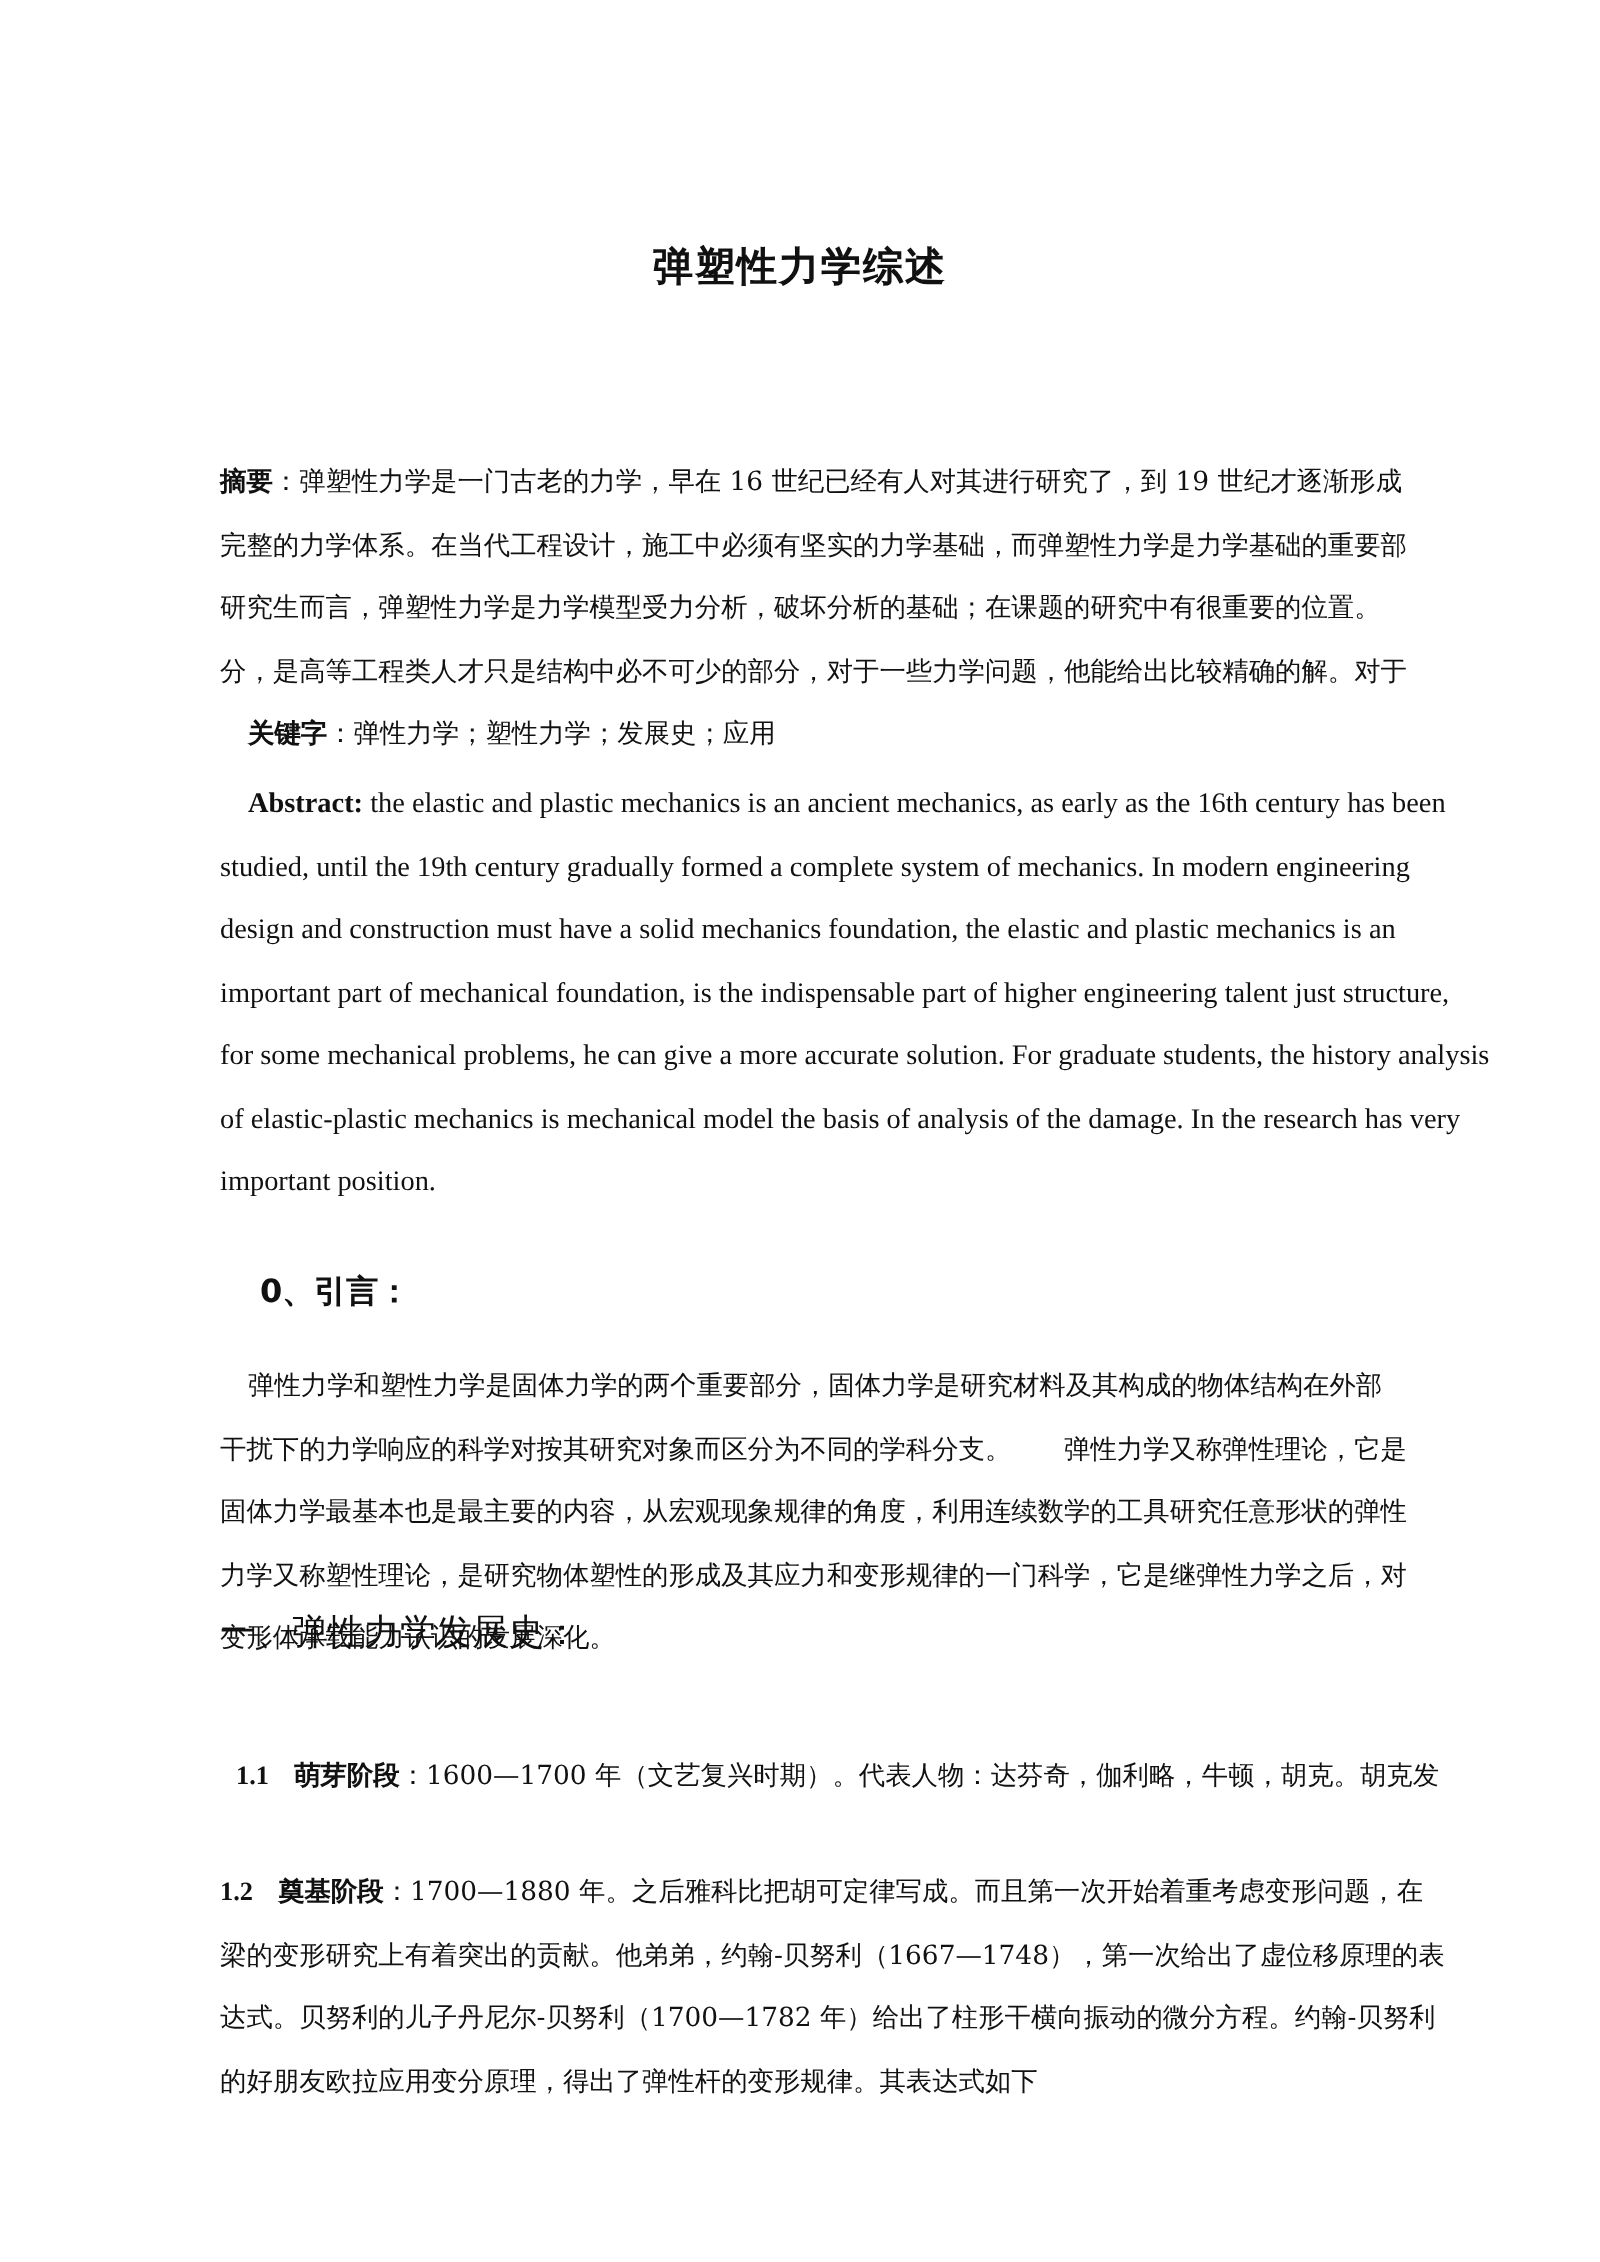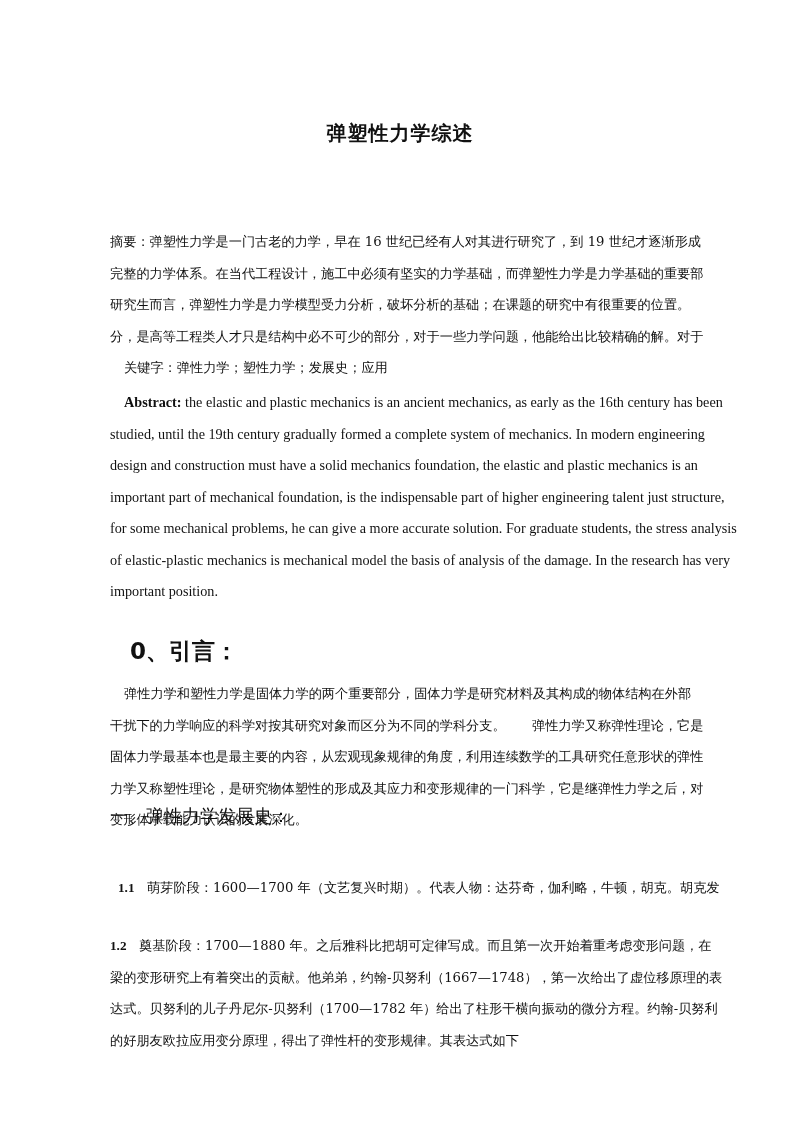--- a/index.html
+++ b/index.html
@@ -11,27 +11,27 @@
   }
   .para {
     position: absolute; left: 110px; width: 610px;
     font-family: "DejaVu Serif", serif; font-size: 13.2px; line-height: 31.5px;
     text-align: justify; text-align-last: left;
   }
   .para .ln { display: block; white-space: nowrap; }
   .para.en { font-family: "Liberation Serif", serif; font-size: 14.2px; }
   .h0 {
     position: absolute; left: 130px; top: 636px;
-    font-family: "DejaVu Sans", sans-serif; font-weight: bold; font-size: 23px;
+    font-family: "DejaVu Sans", sans-serif; font-weight: bold; font-size: 16px;
   }
   .h1 {
     position: absolute; left: 110px; top: 804px;
     font-family: "DejaVu Sans", sans-serif; font-weight: normal; font-size: 18px;
   }
-  .label-b { font-family: "DejaVu Sans", sans-serif; font-weight: normal; }
+  .label-b { font-family: "DejaVu Sans", sans-serif; font-weight: bold; }
   .en-b { font-family: "Liberation Serif", serif; font-weight: bold; }
 </style>
 </head>
 <body>
 
 <div class="page">
 
   <div class="title">弹塑性力学综述</div>
 
   <div class="para" style="top:226px;">
@@ -43,21 +43,21 @@
 
   <div class="para" style="top:352px; left:124px;">
     <span class="ln"><span class="label-b">关键字</span><span>：弹性力学；塑性力学；发展史；应用</span></span>
   </div>
 
   <div class="para en" style="top:387px;">
     <span class="ln" style="padding-left:14px;"><span class="en-b">Abstract:</span><span> the elastic and plastic mechanics is an ancient mechanics, as early as the 16th century has been</span></span>
     <span class="ln">studied, until the 19th century gradually formed a complete system of mechanics. In modern engineering</span>
     <span class="ln">design and construction must have a solid mechanics foundation, the elastic and plastic mechanics is an</span>
     <span class="ln">important part of mechanical foundation, is the indispensable part of higher engineering talent just structure,</span>
-    <span class="ln">for some mechanical problems, he can give a more accurate solution. For graduate students, the stress analysis</span>
+    <span class="ln">for some mechanical problems, he can give a more accurate solution. For graduate students, the history analysis</span>
     <span class="ln">of elastic-plastic mechanics is mechanical model the basis of analysis of the damage. In the research has very</span>
     <span class="ln">important position.</span>
   </div>
 
 
   <div class="h0">0、引言：</div>
 
   <div class="para" style="top:665px;margin-top:13px;">
     <span class="ln" style="padding-left:14px;">弹性力学和塑性力学是固体力学的两个重要部分，固体力学是研究材料及其构成的物体结构在外部</span>
     <span class="ln">干扰下的力学响应的科学对按其研究对象而区分为不同的学科分支。　　弹性力学又称弹性理论，它是</span>

